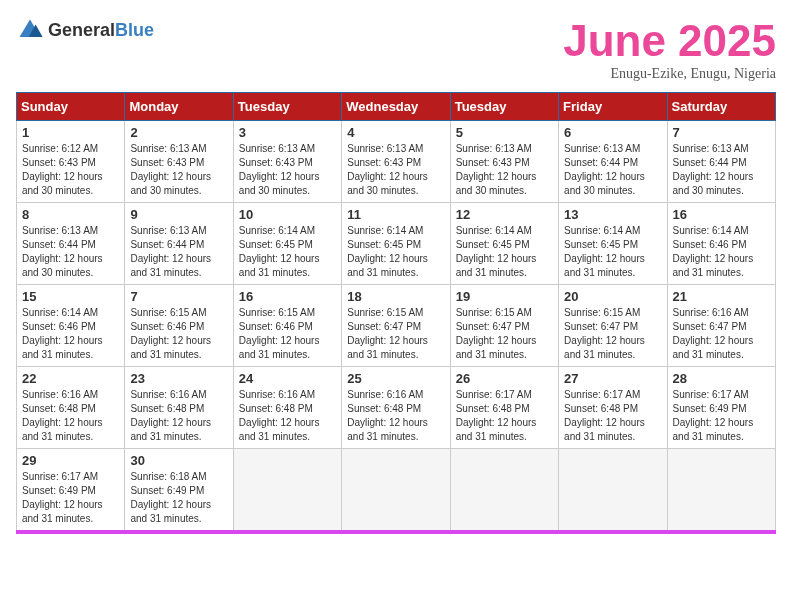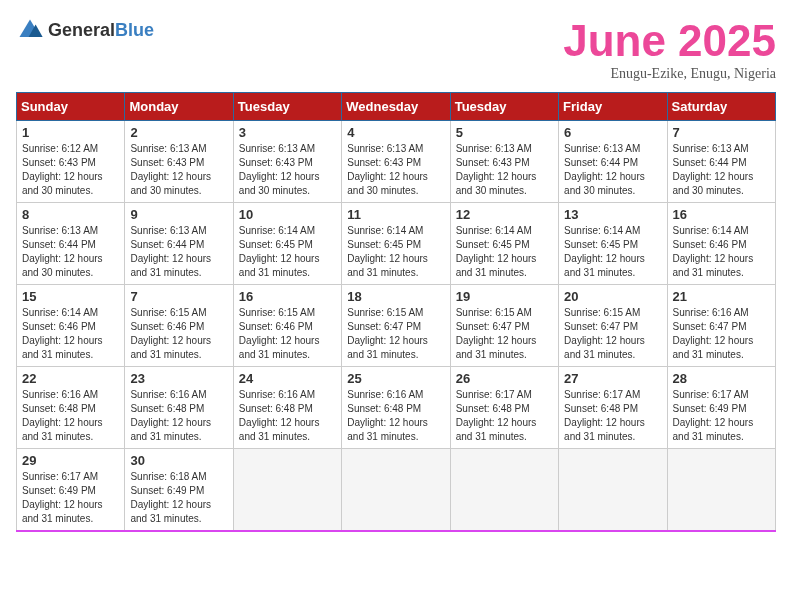--- a/index.html
+++ b/index.html
@@ -80,21 +80,21 @@
       font-weight: bold;
       display: block;
       margin-bottom: 2px;
     }
     .day-info {
       font-size: 10px;
       line-height: 1.4;
       color: #333;
     }
     .last-row td {
-      border-bottom: 2px solid #d946ef;
+      border-bottom: 4px solid #d946ef;
     }
   </style>
 </head>
 <body>
 
 <div class="header-area">
   <div class="logo">
     <svg class="logo-icon" viewBox="0 0 40 40">
       <polygon points="20,5 35,30 5,30" fill="#3a7fc1"></polygon>
       <polygon points="28,12 38,30 18,30" fill="#1a5a90"></polygon>

